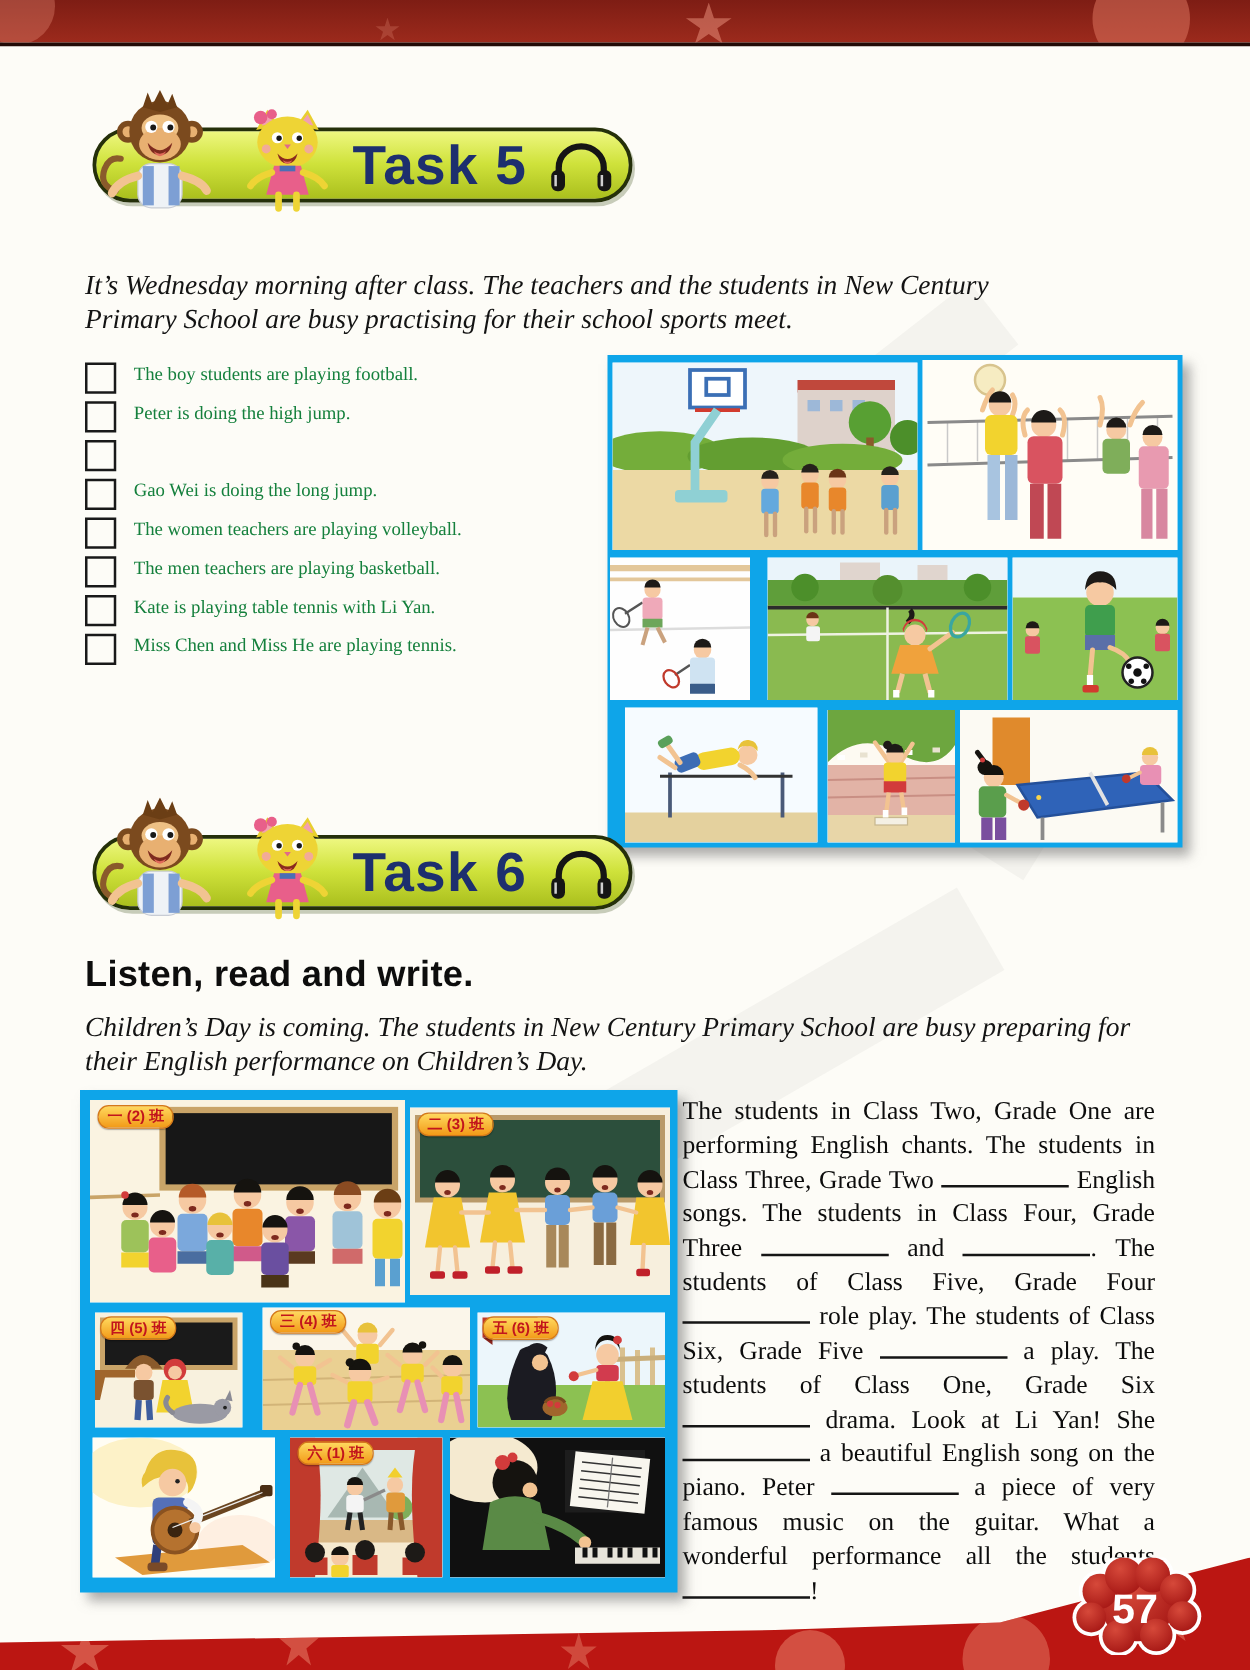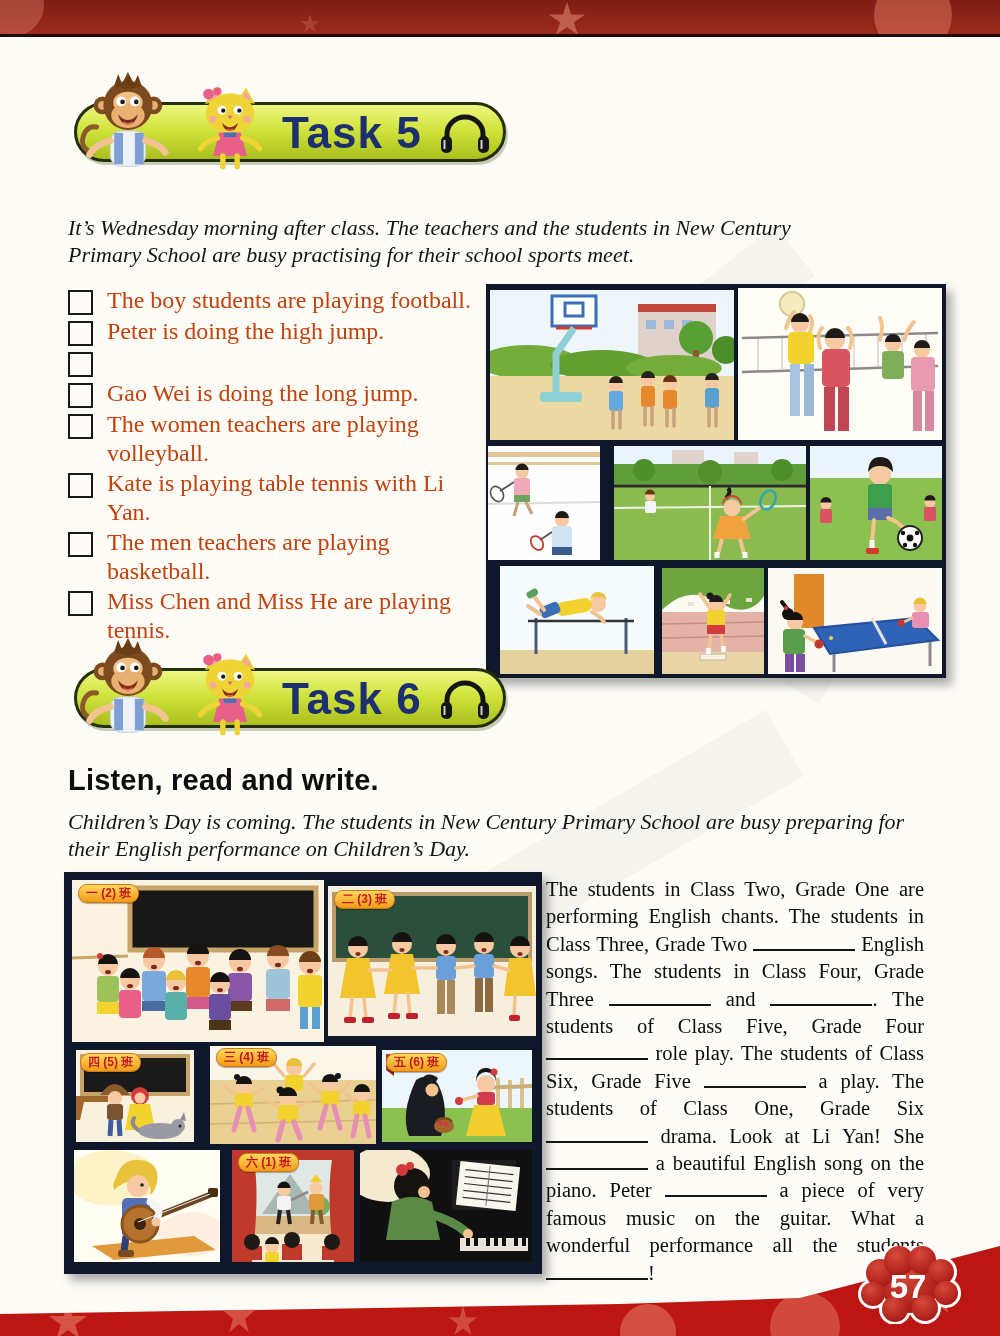--- a/index.html
+++ b/index.html
@@ -26,23 +26,23 @@
   .banner .cat{position:absolute;left:116px;top:-16px;width:80px;height:86px;}
   .banner .phones{position:absolute;right:14px;top:9px;width:54px;height:44px;}
   
   .heading{position:absolute;margin:0;font-family:"Liberation Sans",sans-serif;font-weight:bold;
            font-size:29px;color:#0d0d0d;letter-spacing:.2px;z-index:4;}
   .intro{position:absolute;margin:0;font-style:italic;font-size:22px;line-height:27px;color:#131313;z-index:4;}
   
   #checklist{position:absolute;left:68px;top:286px;width:408px;z-index:4;}
   .checkrow{display:flex;gap:14px;margin-bottom:2px;}
   .cbox{flex:0 0 auto;width:21px;height:21px;border:2px solid #191919;margin-top:4px;background:transparent;}
-  .ctext{font-size:24px;line-height:28.5px;color:#c2410c;}
+  .ctext{font-size:15px;line-height:28.5px;color:#15803d;}
   
-  .collage{position:absolute;background:#0f172a;box-shadow:6px 7px 9px rgba(105,105,105,.55);z-index:4;}
+  .collage{position:absolute;background:#0ea5e9;box-shadow:6px 7px 9px rgba(105,105,105,.55);z-index:4;}
   .panel{position:absolute;overflow:hidden;background:#fff;}
   .panel svg{width:100%;height:100%;display:block;}
   .clabel{position:absolute;top:3px;left:5px;background:linear-gradient(180deg,#ffd95e,#f29a18);
           border:1px solid #d4791a;border-radius:9px;padding:0 7px;font-family:"Liberation Sans",sans-serif;
           font-weight:bold;font-size:12px;line-height:17px;color:#c2151c;box-shadow:0 1px 1px rgba(0,0,0,.3);white-space:nowrap;}
   
   #fillpara{position:absolute;left:546px;top:876px;width:378px;margin:0;font-size:20.5px;
             line-height:27.4px;text-align:justify;color:#0c0c0c;z-index:4;}
   .blank{display:inline-block;width:102px;height:15px;border-bottom:2px solid #151515;vertical-align:baseline;}
   
@@ -141,25 +141,25 @@
       <div class="checkrow">
         <span class="cbox"></span>
         <span class="ctext">Gao Wei is doing the long jump.</span>
       </div>
       <div class="checkrow">
         <span class="cbox"></span>
         <span class="ctext">The women teachers are playing volleyball.</span>
       </div>
       <div class="checkrow">
         <span class="cbox"></span>
-        <span class="ctext">Kate is playing table tennis with Li Yan.</span>
+        <span class="ctext">The men teachers are playing basketball.</span>
       </div>
       <div class="checkrow">
         <span class="cbox"></span>
-        <span class="ctext">The men teachers are playing basketball.</span>
+        <span class="ctext">Kate is playing table tennis with Li Yan.</span>
       </div>
       <div class="checkrow">
         <span class="cbox"></span>
         <span class="ctext">Miss Chen and Miss He are playing tennis.</span>
       </div>
     </div>
 
   <div class="collage" style="left:486px;top:284px;width:460px;height:394px;">
 
     <div class="panel" style="left:4px;top:6px;width:244px;height:150px;">

